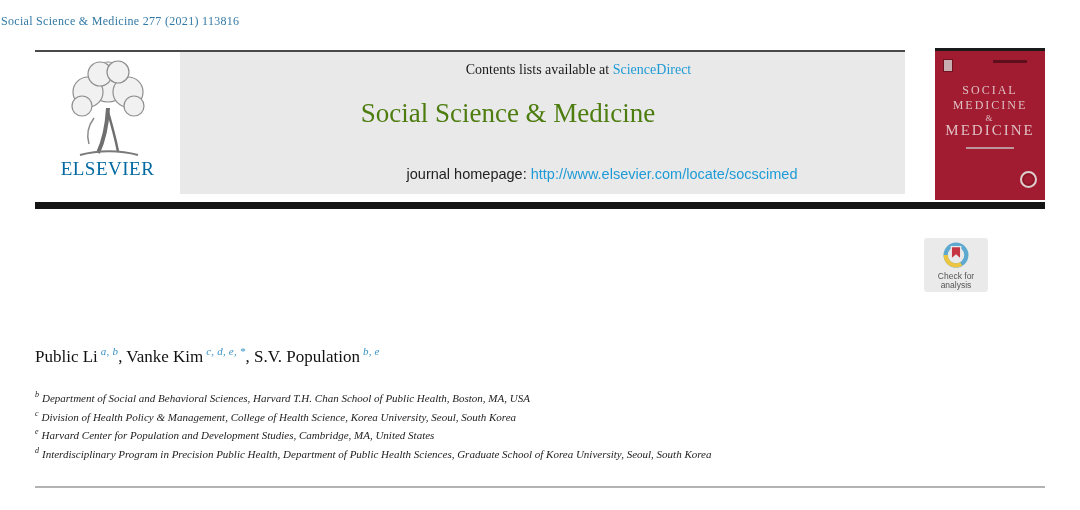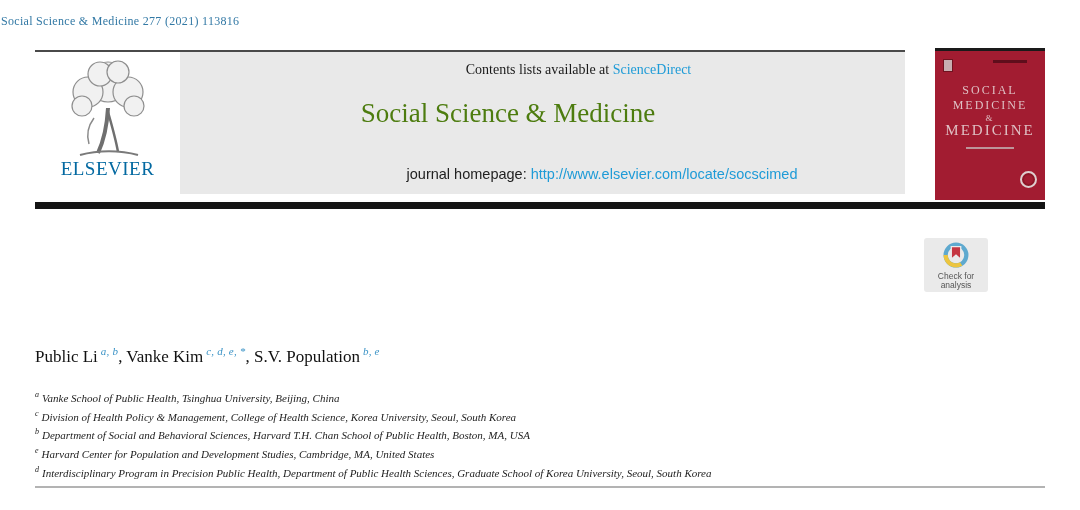--- a/index.html
+++ b/index.html
@@ -120,22 +120,21 @@
     <div class="crossmark-label">Check for</div>
     <div class="crossmark-label">analysis</div>
   </div>
 
 
   <div class="authors">
     <span><span>Public Li</span><sup>a, b</sup></span><span><span>, Vanke Kim</span><sup>c, d, e, *</sup></span><span><span>, S.V. Population</span><sup>b, e</sup></span>
   </div>
 
   <div class="affiliations">
-    <div class="aff-line"><sup>a</sup><span>Vanke School of Public Health, Tsinghua University, Beijing, China</span></div>
+    <div class="aff-line"><sup>b</sup><span>Department of Social and Behavioral Sciences, Harvard T.H. Chan School of Public Health, Boston, MA, USA</span></div>
     <div class="aff-line"><sup>c</sup><span>Division of Health Policy &amp; Management, College of Health Science, Korea University, Seoul, South Korea</span></div>
-    <div class="aff-line"><sup>b</sup><span>Department of Social and Behavioral Sciences, Harvard T.H. Chan School of Public Health, Boston, MA, USA</span></div>
     <div class="aff-line"><sup>e</sup><span>Harvard Center for Population and Development Studies, Cambridge, MA, United States</span></div>
     <div class="aff-line"><sup>d</sup><span>Interdisciplinary Program in Precision Public Health, Department of Public Health Sciences, Graduate School of Korea University, Seoul, South Korea</span></div>
   </div>
 
   <div class="bottom-rule"></div>
 
 </div>
 
 </body></html>

